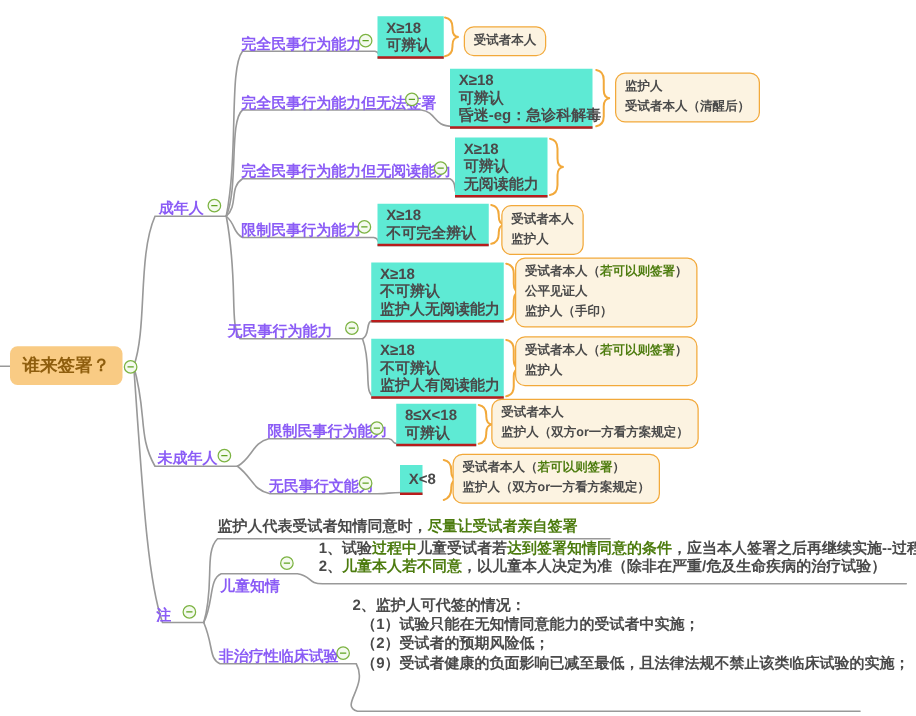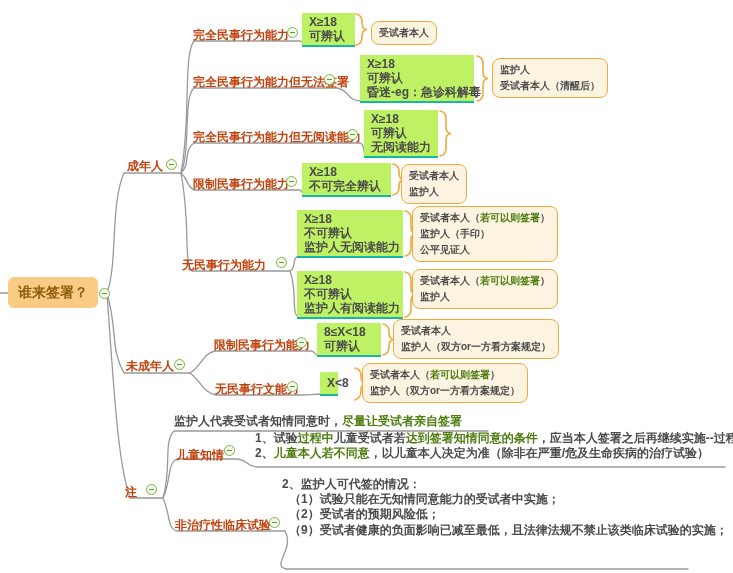--- a/index.html
+++ b/index.html
@@ -1,27 +1,27 @@
 <!DOCTYPE html>
 <html><head>
 <meta charset="utf-8">
 <style>
   html,body{margin:0;padding:0;background:#ffffff;}
   #canvas{position:relative;width:733px;height:573px;background:#ffffff;overflow:hidden;
           font-family:"Liberation Sans","DejaVu Sans",sans-serif;}
   #wires{position:absolute;left:0;top:0;z-index:1;}
-  .lbl{position:absolute;z-index:2;font-size:12px;font-weight:bold;color:#c2410c;white-space:nowrap;}
+  .lbl{position:absolute;z-index:2;font-size:12px;font-weight:bold;color:#8b5cf6;white-space:nowrap;}
   .root{position:absolute;z-index:2;left:8px;top:277px;width:90px;height:31px;background:#F9CB84;
         border-radius:6px;color:#8F5E0E;font-size:14px;font-weight:bold;
         display:flex;align-items:center;justify-content:center;}
   .micon{position:absolute;z-index:3;width:11px;height:11px;border-radius:50%;
          background:#F4FAEE;border:1.3px solid #7CB342;box-sizing:border-box;}
   .micon::after{content:"";position:absolute;left:1.6px;right:1.6px;top:50%;height:1.4px;
                 margin-top:-0.7px;background:#5FA321;}
-  .pbox{position:absolute;z-index:2;background:#bef264;border-bottom:2px solid #14b8a6;
+  .pbox{position:absolute;z-index:2;background:#5eead4;border-bottom:2px solid #b91c1c;
         padding:2px 7px;box-sizing:border-box;font-size:12px;font-weight:bold;color:#4a4a4a;
         line-height:14px;white-space:nowrap;}
   .rbox{position:absolute;z-index:2;background:#FCF3E1;border:1.5px solid #F2A93B;border-radius:8px;
         padding:3px 7px;font-size:10px;font-weight:bold;color:#4a4a4a;line-height:16px;white-space:nowrap;}
   .hl{color:#4d7c0f;}
   .ntext{position:absolute;z-index:2;font-size:12px;font-weight:bold;color:#4a4a4a;
          line-height:15.2px;white-space:nowrap;}
   .ind{padding-left:7px;}
 </style>
 </head>
@@ -128,41 +128,41 @@
   <div class="rbox" style="left:492px;top:58px">
     <div><span>监护人</span></div>
     <div><span>受试者本人（清醒后）</span></div>
   </div>
   <div class="rbox" style="left:401px;top:164px">
     <div><span>受试者本人</span></div>
     <div><span>监护人</span></div>
   </div>
   <div class="rbox" style="left:412px;top:206px">
     <div><span>受试者本人（</span><span class="hl">若可以则签署</span><span>）</span></div>
+    <div><span>公平见证人</span></div>
     <div><span>监护人（手印）</span></div>
-    <div><span>公平见证人</span></div>
   </div>
   <div class="rbox" style="left:412px;top:269px">
     <div><span>受试者本人（</span><span class="hl">若可以则签署</span><span>）</span></div>
     <div><span>监护人</span></div>
   </div>
   <div class="rbox" style="left:393px;top:319px">
     <div><span>受试者本人</span></div>
     <div><span>监护人（双方or一方看方案规定）</span></div>
   </div>
   <div class="rbox" style="left:362px;top:363px">
     <div><span>受试者本人（</span><span class="hl">若可以则签署</span><span>）</span></div>
     <div><span>监护人（双方or一方看方案规定）</span></div>
   </div>
 
   <div class="ntext" style="left:174px;top:414px">
     <span>监护人代表受试者知情同意时，</span><span class="hl">尽量让受试者亲自签署</span>
   </div>
 
-  <div class="lbl" style="left:176px;top:447px">儿童知情</div>
+  <div class="lbl" style="left:176px;top:461px">儿童知情</div>
   <div class="micon" style="left:224px;top:445px"></div>
   <div class="ntext" style="left:255px;top:431px">
     <div><span>1、试验</span><span class="hl">过程中</span><span>儿童受试者若</span><span class="hl">达到签署知情同意的条件</span><span>，应当本人签署之后再继续实施--过程中达到8岁</span></div>
     <div><span>2、</span><span class="hl">儿童本人若不同意</span><span>，以儿童本人决定为准（除非在严重/危及生命疾病的治疗试验）</span></div>
   </div>
 
   <div class="lbl" style="left:175px;top:517px">非治疗性临床试验</div>
   <div class="micon" style="left:269px;top:517px"></div>
   <div class="ntext" style="left:282px;top:477px">
     <div>2、监护人可代签的情况：</div>

